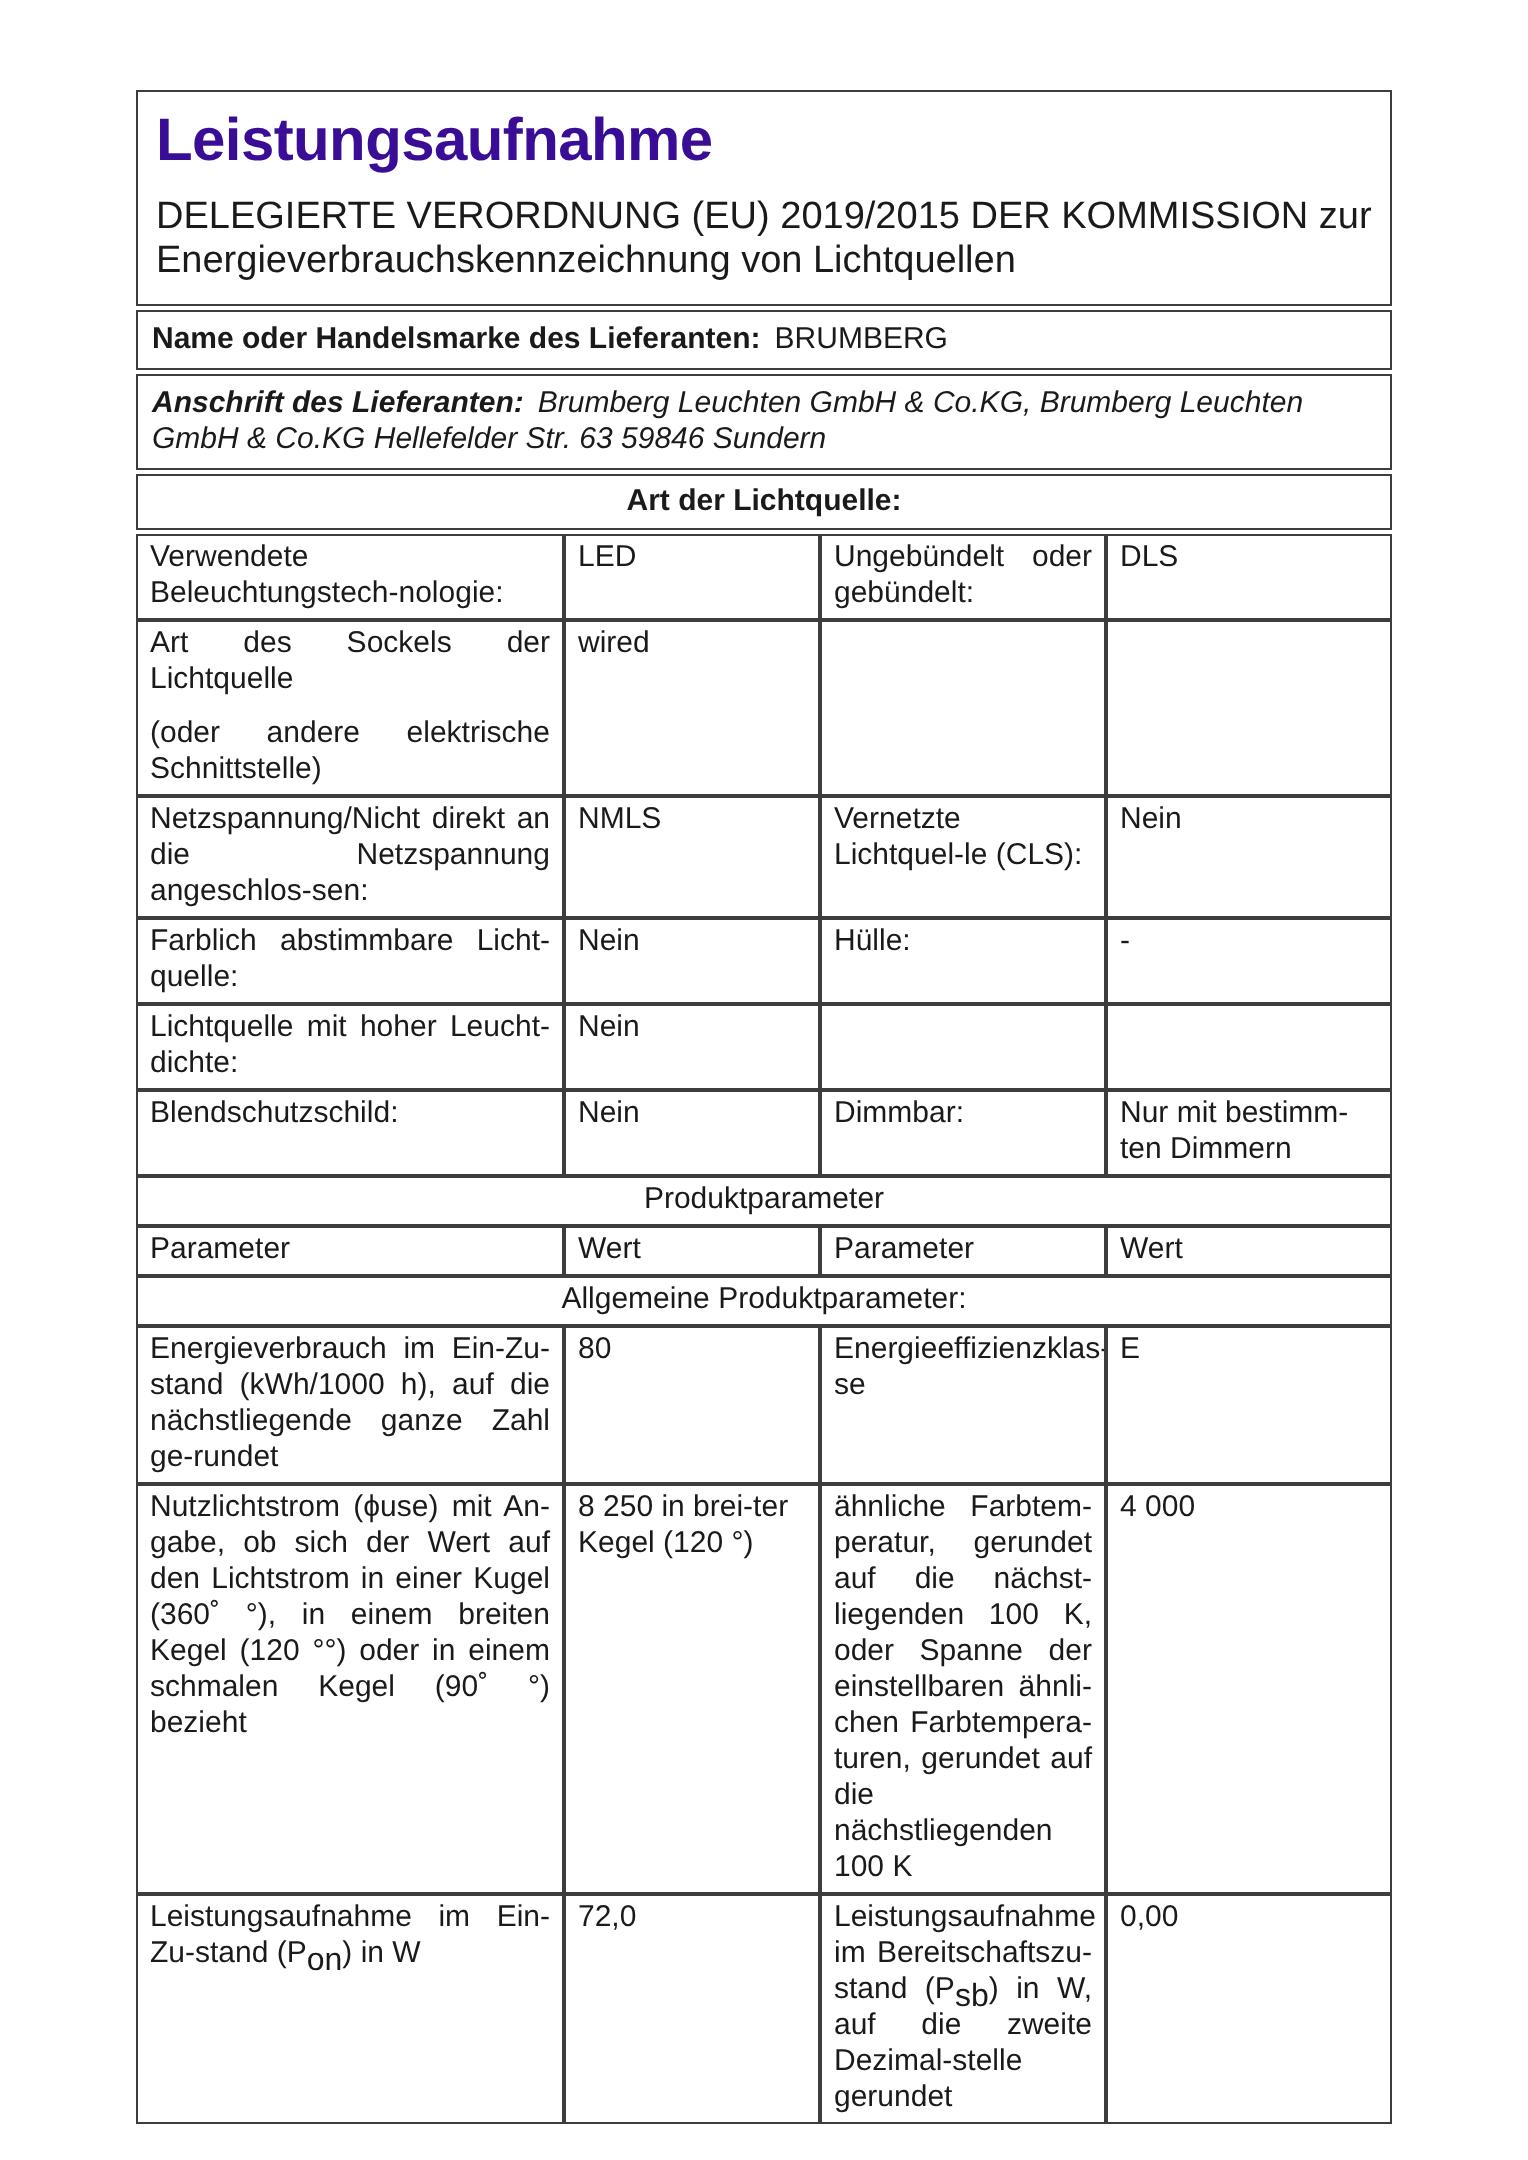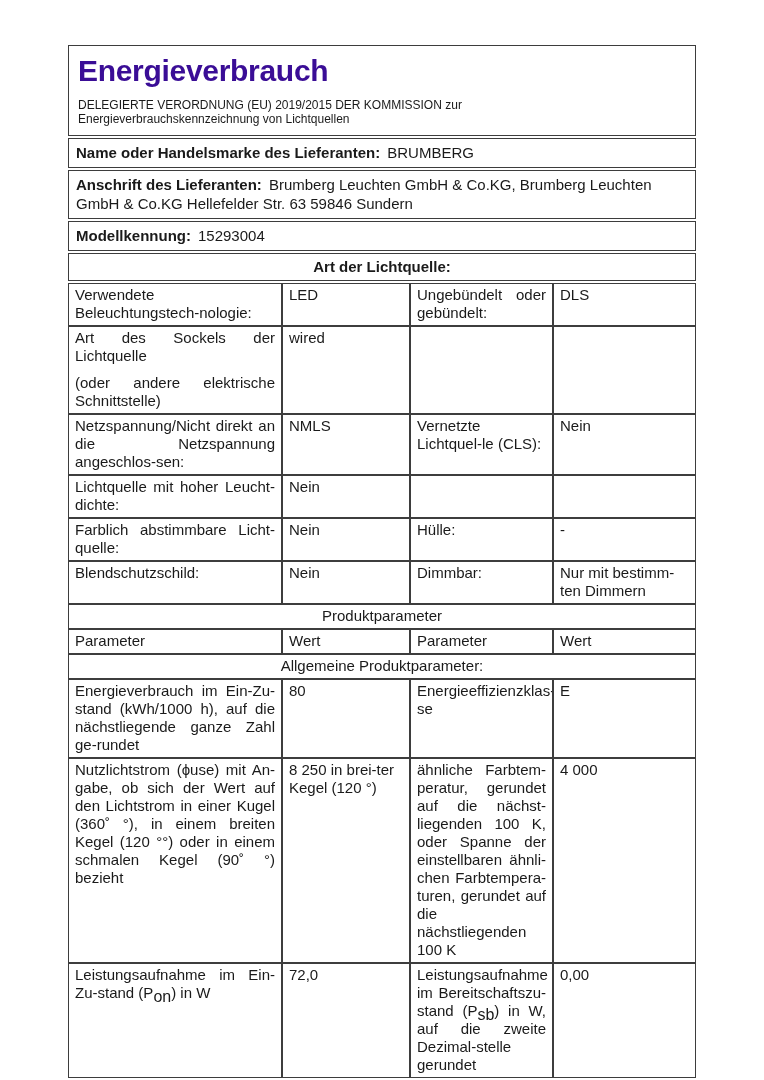--- a/index.html
+++ b/index.html
@@ -20,26 +20,26 @@
     line-height: 1.2;
   }
   .title-box { padding: 7px 9px 9px 9px; }
   h1.doc-title {
     color: var(--title-color, #3a0d96);
     font-size: 30px;
     font-weight: 700;
     letter-spacing: -0.3px;
     margin-bottom: 9px;
   }
-  .reg-line { font-size: 12px; line-height: 1.18; }
+  .reg-line { font-size: 19px; line-height: 1.18; }
 
   .lbl { font-weight: 700; }
   .val { margin-left: 7px; }
   .kv { padding: 5px 7px; }
-  .kv-2l { line-height: 1.22; }
+  .kv-2l { line-height: 1.22; font-style: italic; }
   .section-heading { font-weight: 700; padding: 4px 7px; text-align: center; }
 
   table.dt {
     table-layout: fixed;
     width: 628px;
     border-collapse: separate;
     border-spacing: 0;
   }
   table.dt td {
     border: 1px solid var(--border-color, #3d3d3d);
@@ -54,36 +54,33 @@
   td.hdr-span { text-align: center; font-weight: 400; }
   .para2 { margin-top: 9px; }
   sub { font-size: 16px; line-height: 0; }
 </style>
 </head>
 <body>
 
 <div class="page">
 
   <div class="box title-box">
-    <h1 class="doc-title">Energieverbrauch</h1>
+    <h1 class="doc-title">Leistungsaufnahme</h1>
     <div class="reg-line">DELEGIERTE VERORDNUNG (EU) 2019/2015 DER KOMMISSION zur</div>
     <div class="reg-line">Energieverbrauchskennzeichnung von Lichtquellen</div>
   </div>
 
   <div class="box kv">
     <span class="lbl">Name oder Handelsmarke des Lieferanten:</span><span class="val">BRUMBERG</span>
   </div>
 
   <div class="box kv kv-2l">
     <span class="lbl">Anschrift des Lieferanten:</span><span class="val">Brumberg Leuchten GmbH &amp; Co.KG, Brumberg Leuchten GmbH &amp; Co.KG Hellefelder Str. 63 59846 Sundern</span>
   </div>
 
-  <div class="box kv">
-    <span class="lbl">Modellkennung:</span><span class="val">15293004</span>
-  </div>
 
   <div class="box section-heading">Art der Lichtquelle:</div>
 
   <table class="dt">
     <colgroup>
       <col style="width:214px">
         <col style="width:128px">
         <col style="width:143px">
         <col style="width:143px">
     </colgroup>
@@ -103,30 +100,30 @@
         <td class="p"></td>
         <td class="w"></td>
       </tr>
       <tr>
         <td class="p">Netzspannung/Nicht direkt an die Netzspannung angeschlos-sen:</td>
         <td class="w">NMLS</td>
         <td class="p">Vernetzte Lichtquel-le (CLS):</td>
         <td class="w">Nein</td>
       </tr>
       <tr>
+        <td class="p">Farblich abstimmbare Licht-quelle:</td>
+        <td class="w">Nein</td>
+        <td class="p">Hülle:</td>
+        <td class="w">-</td>
+      </tr>
+      <tr>
         <td class="p">Lichtquelle mit hoher Leucht-dichte:</td>
         <td class="w">Nein</td>
         <td class="p"></td>
         <td class="w"></td>
-      </tr>
-      <tr>
-        <td class="p">Farblich abstimmbare Licht-quelle:</td>
-        <td class="w">Nein</td>
-        <td class="p">Hülle:</td>
-        <td class="w">-</td>
       </tr>
       <tr>
         <td class="p">Blendschutzschild:</td>
         <td class="w">Nein</td>
         <td class="p">Dimmbar:</td>
         <td class="w">Nur mit bestimm-ten Dimmern</td>
       </tr>
 
       <tr>
         <td class="hdr-span" colspan="4">Produktparameter</td>

